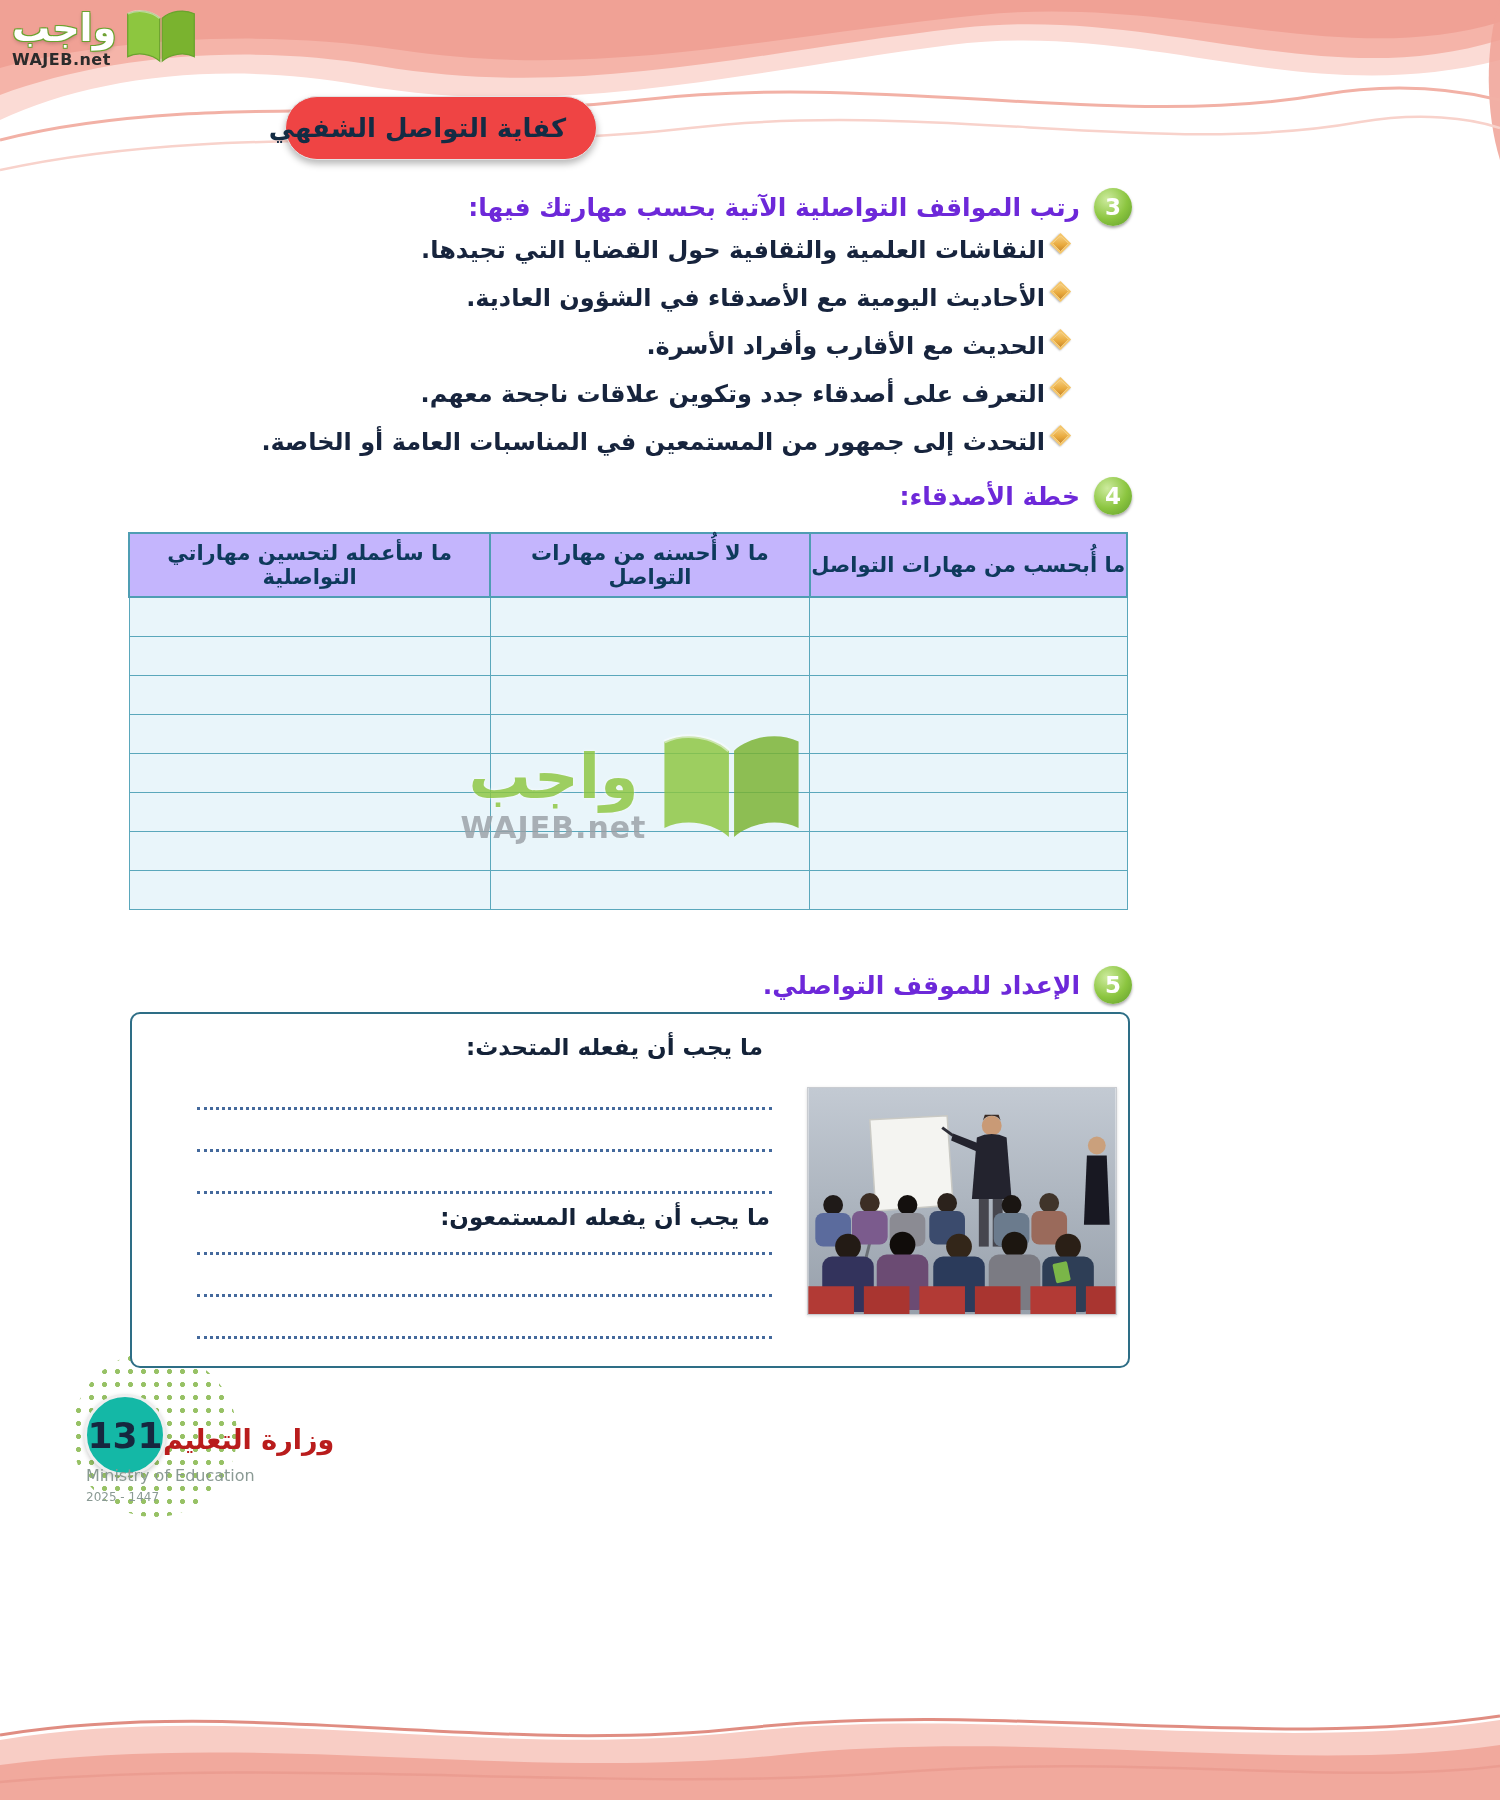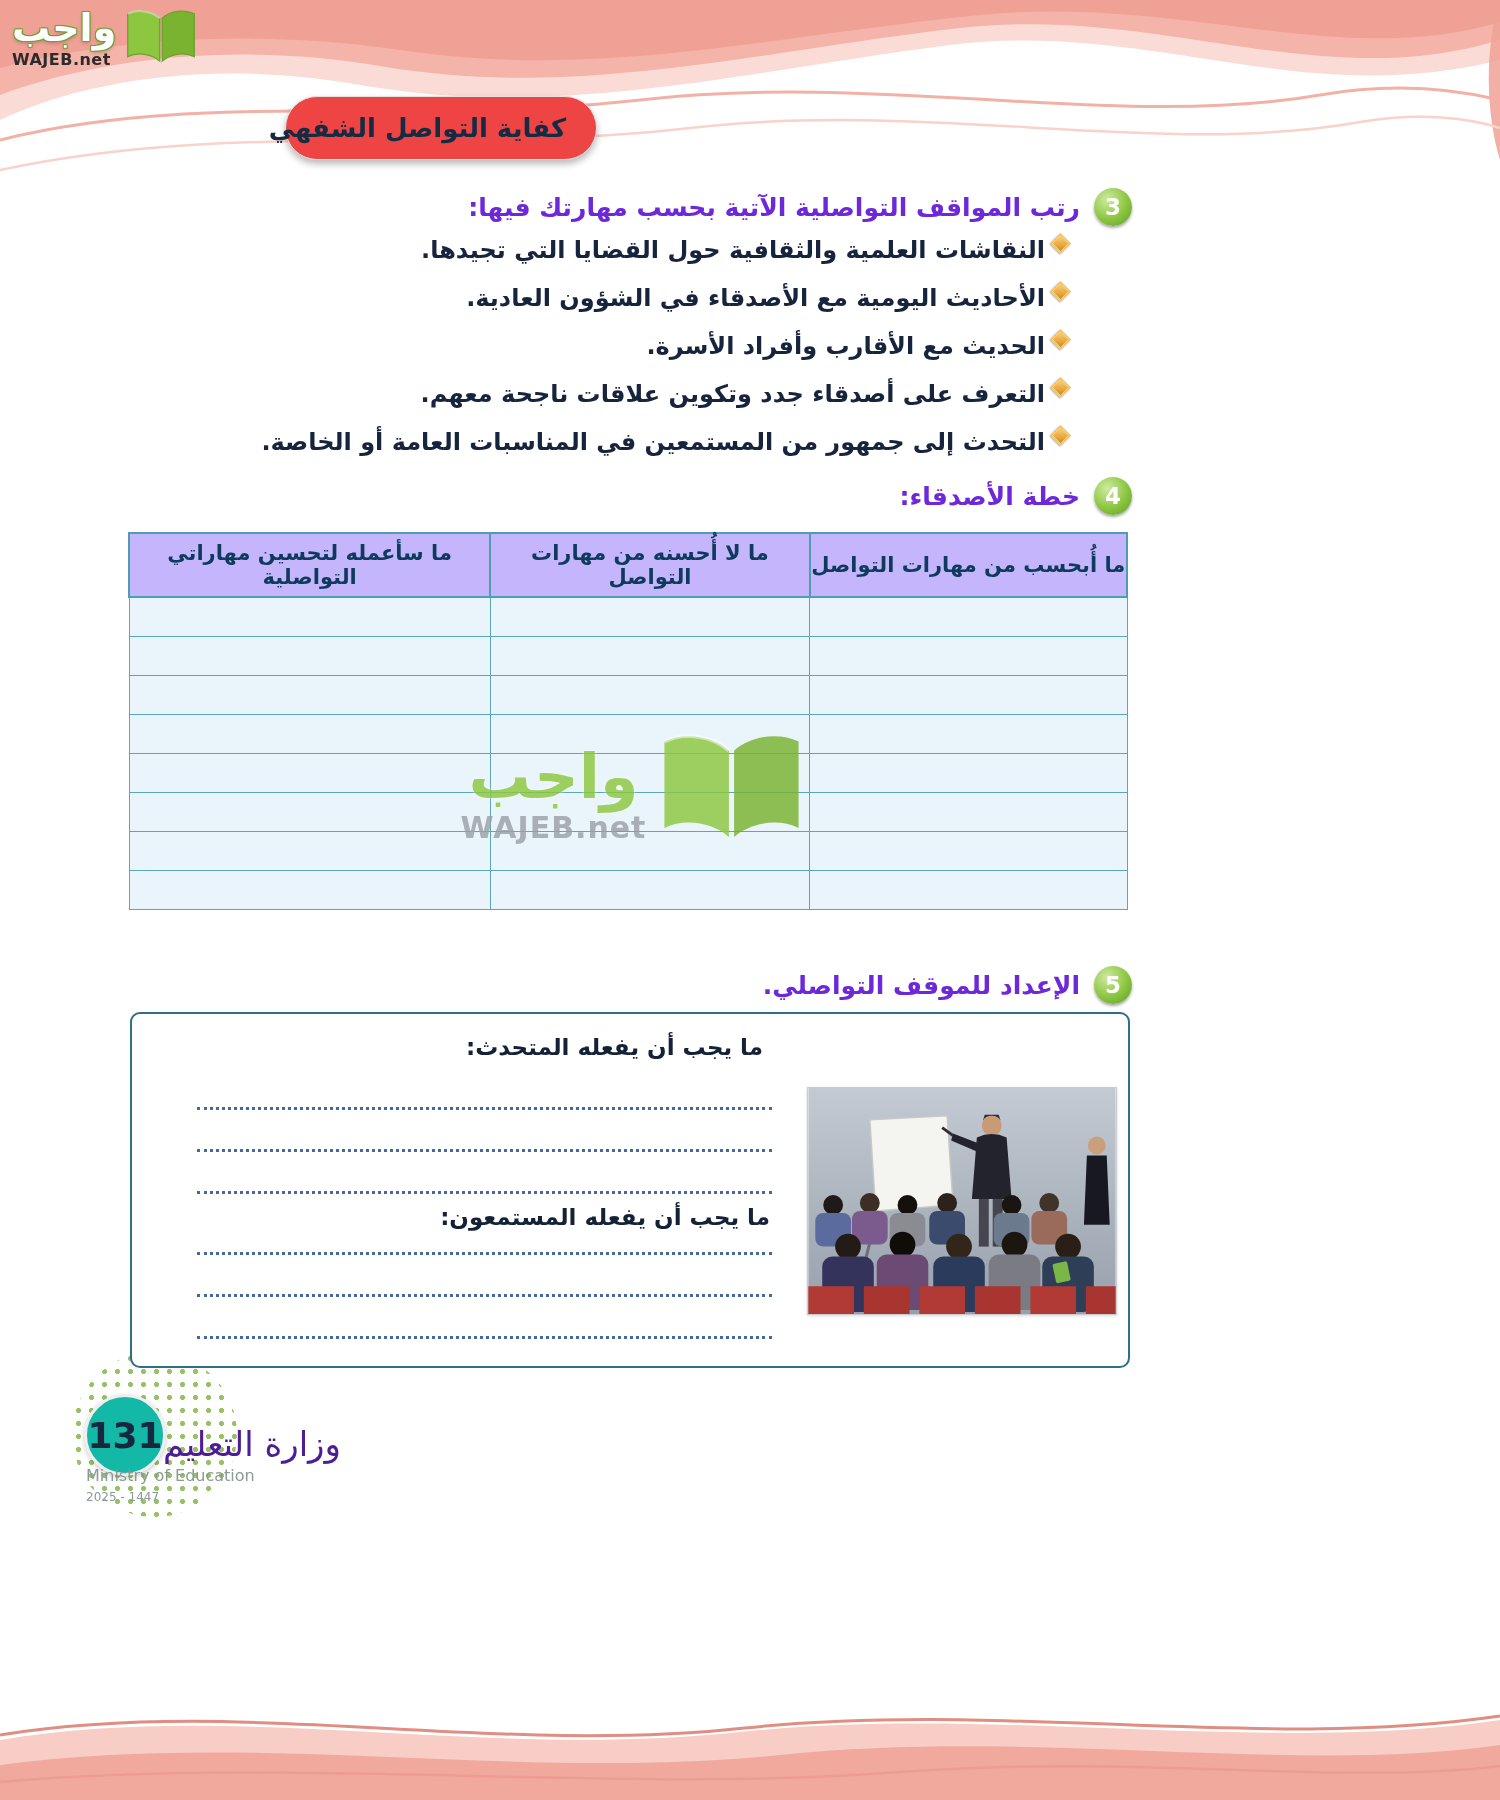--- a/index.html
+++ b/index.html
@@ -70,21 +70,21 @@
     box-shadow:0 1px 3px rgba(0,0,0,.15)}
 
   
   .moe-dots{position:absolute;left:72px;top:1352px;width:165px;height:165px;border-radius:50%;
     background-image:radial-gradient(circle,#8cbb55 2.2px,transparent 2.9px);
     background-size:13px 13px;opacity:.9;z-index:1}
   .page-circle{position:absolute;left:84px;top:1394px;width:82px;height:82px;border-radius:50%;
     background:#14b8a6;border:3px solid #efefef;box-shadow:0 2px 5px rgba(0,0,0,.2);
     display:flex;align-items:center;justify-content:center;z-index:2}
   .page-number{font-size:36px;font-weight:bold;color:#16273f}
-  .moe-ar{position:absolute;left:163px;top:1424px;font-size:34px;font-weight:normal;color:#4c1d95;z-index:2;white-space:nowrap}
+  .moe-ar{position:absolute;left:163px;top:1424px;font-size:27px;font-weight:bold;color:#b91c1c;z-index:2;white-space:nowrap}
   .moe-en{position:absolute;left:86px;top:1466px;font-size:16px;color:#8a9a94;direction:ltr;z-index:2;white-space:nowrap}
   .moe-years{position:absolute;left:86px;top:1490px;font-size:12px;color:#8a9a94;direction:ltr;z-index:2;white-space:nowrap}
 </style>
 </head>
 <body>
 
 <div class="page">
 
   <svg class="waves-top" width="1500" height="230" viewBox="0 0 1500 230">
     <path d="M0,0 H1500 V60 C1300,110 1150,20 950,45 C740,72 560,120 360,85 C220,60 90,78 0,120 Z" fill="#fbdbd5"></path>

